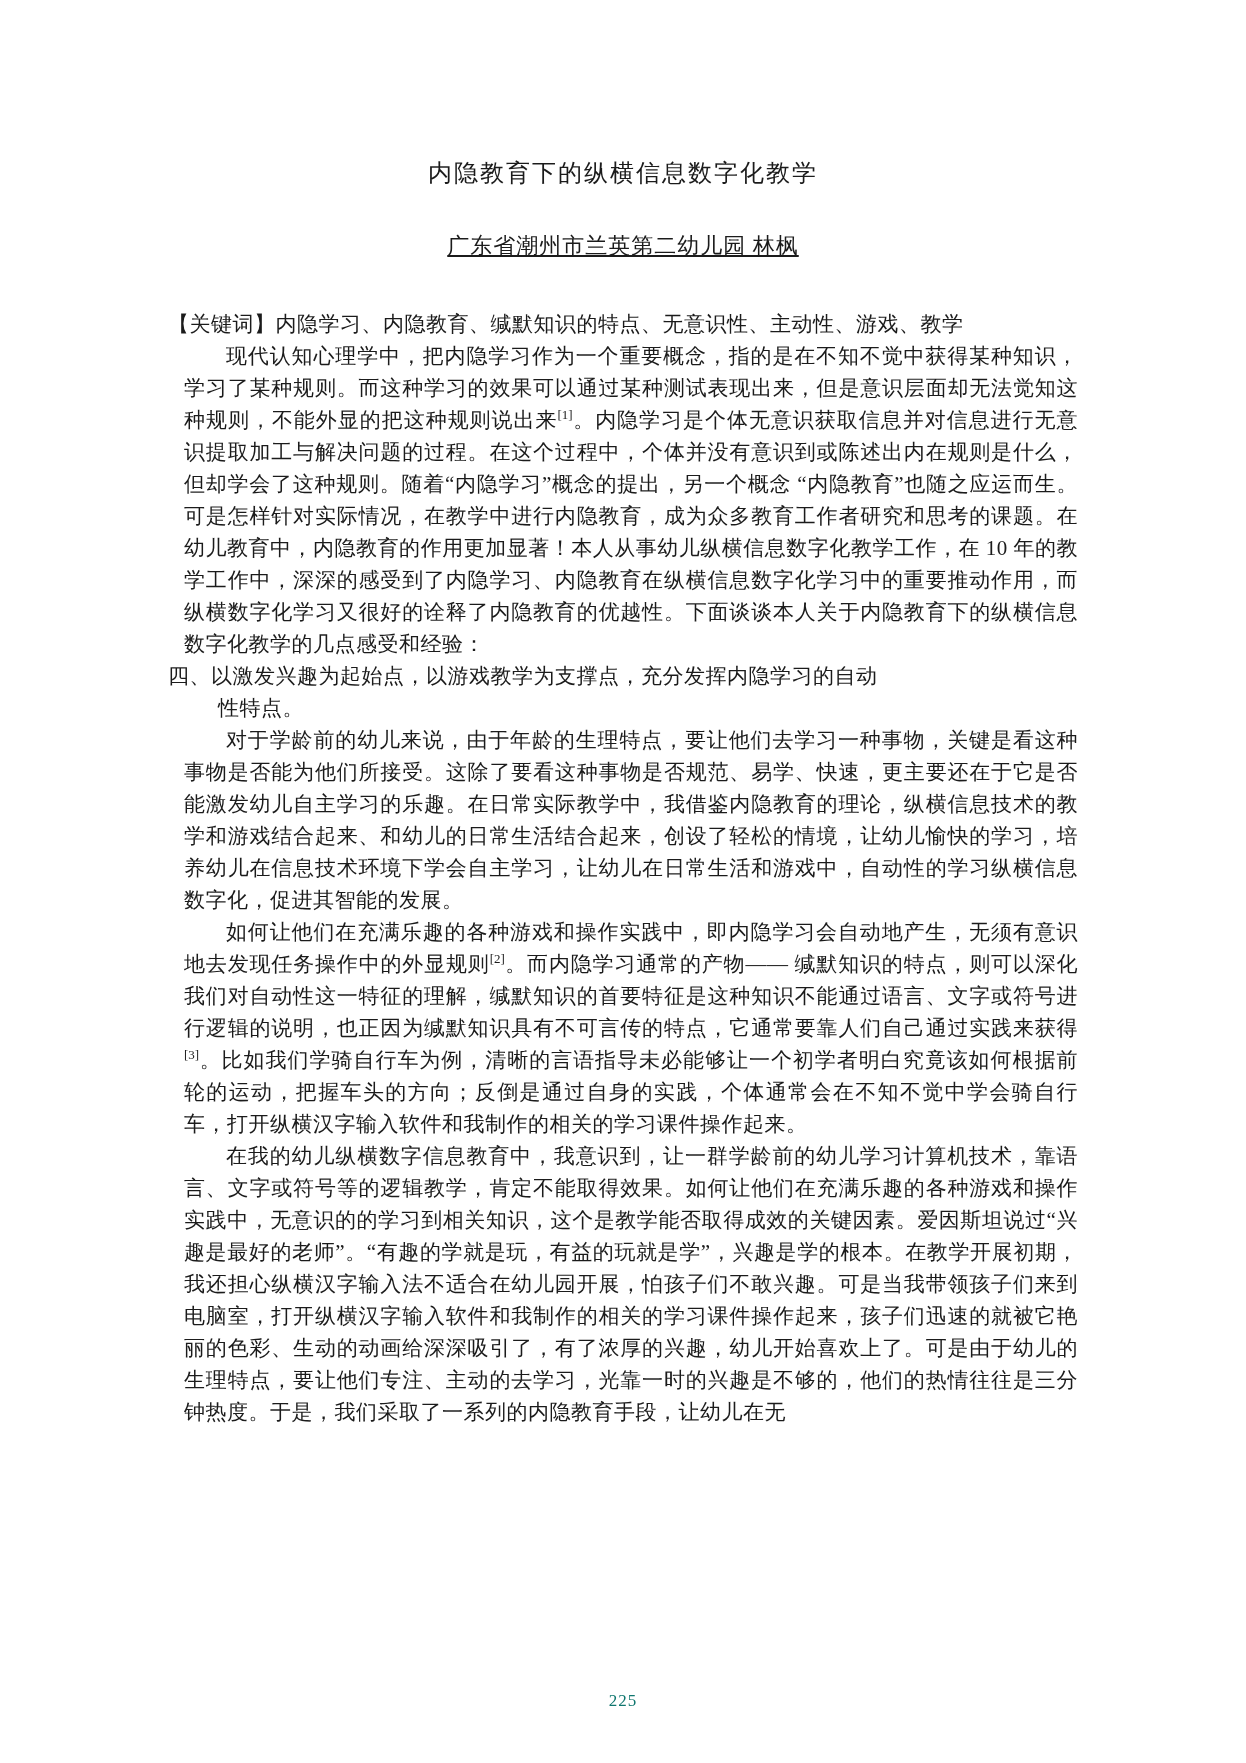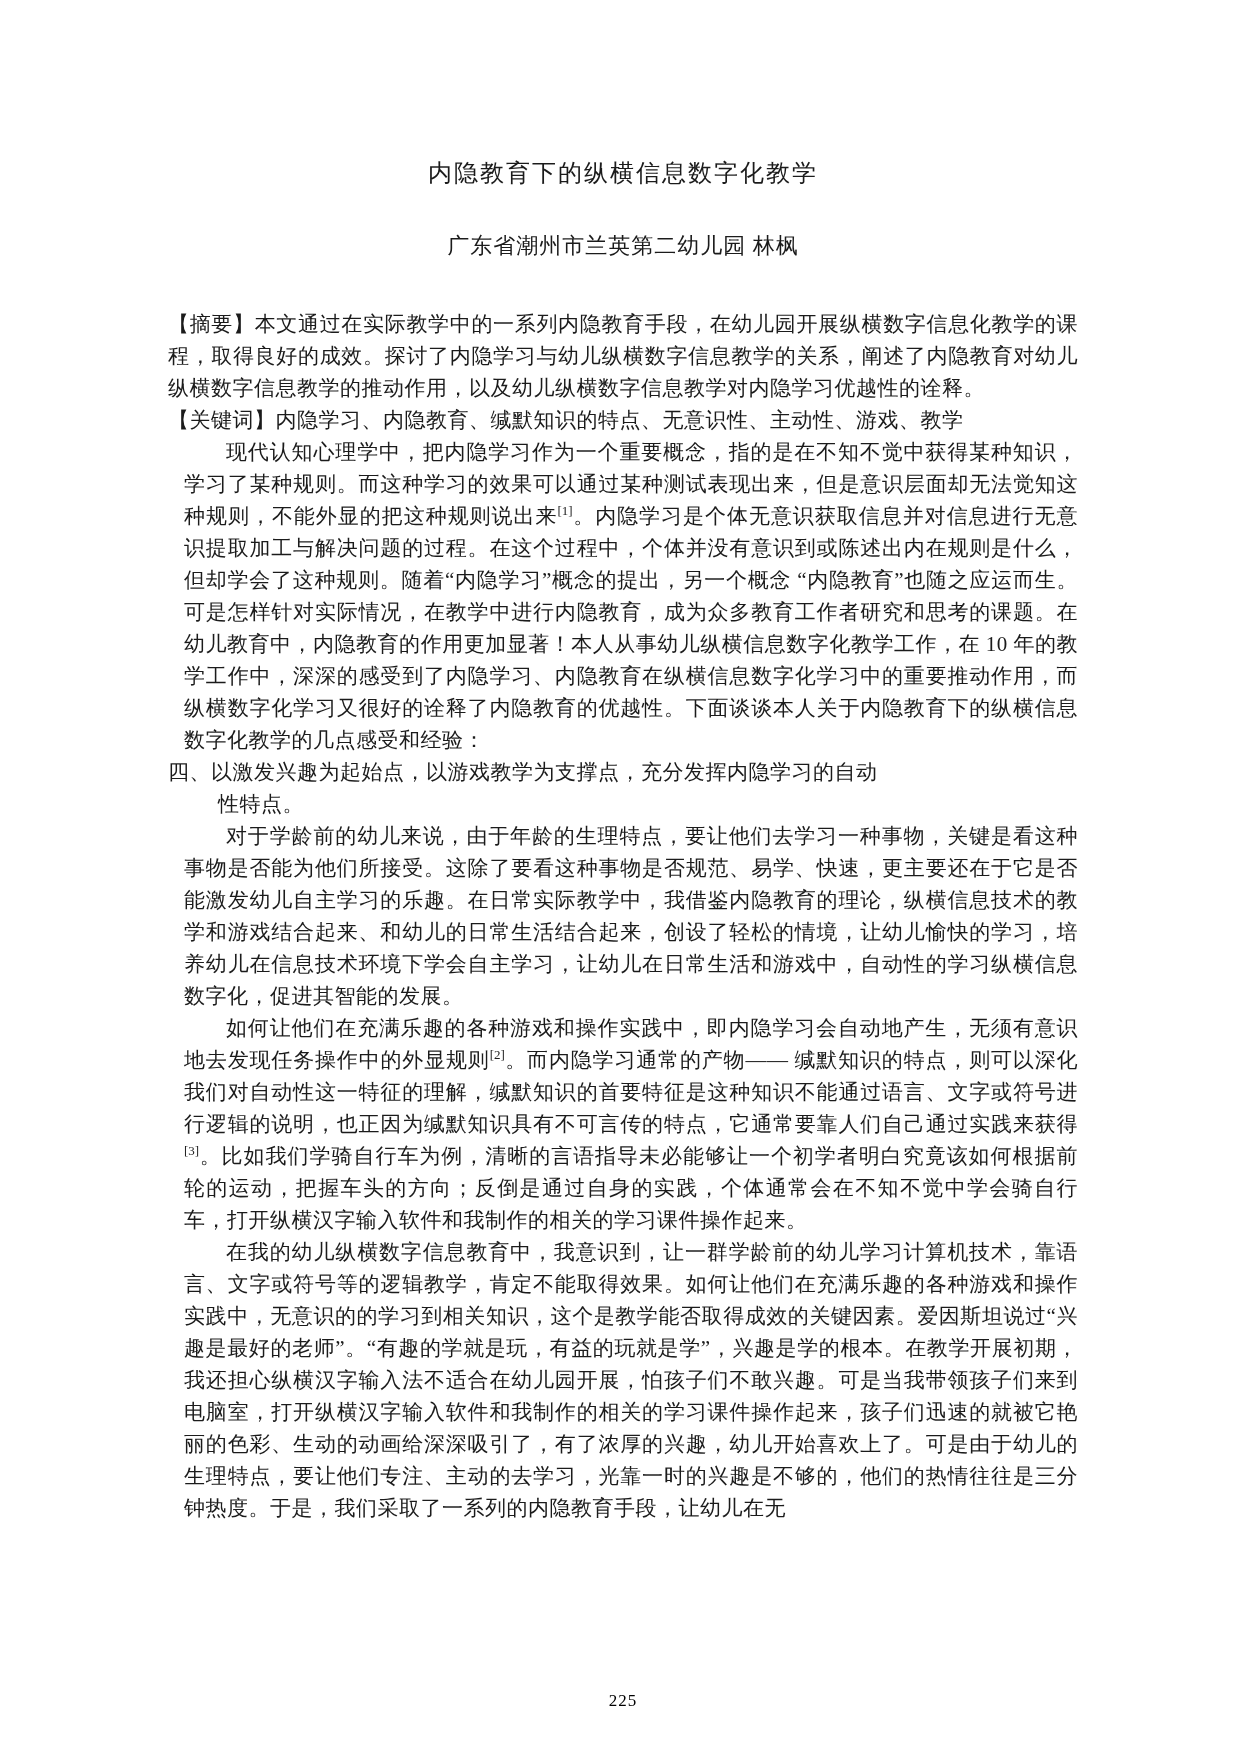--- a/index.html
+++ b/index.html
@@ -29,20 +29,21 @@
     line-height: 30px;
     font-weight: normal;
     letter-spacing: 2px;
   }
   .doc-author {
     margin: 44px 0 0 0;
     text-align: center;
     font-size: 22px;
     line-height: 28px;
     letter-spacing: 1px;
+    text-decoration: underline;
   }
   .body-text {
     margin-top: 48px;
   }
   p.para {
     margin: 0;
     font-size: 21px;
     line-height: 32px;
     text-align: justify;
     letter-spacing: 0.5px;
@@ -65,32 +66,31 @@
     letter-spacing: 0;
   }
   .page-number {
     position: absolute;
     bottom: 52px;
     left: 0;
     width: 100%;
     text-align: center;
     font-size: 17px;
     letter-spacing: 1px;
-    color: #000000;
+    color: #0f766e;
   }
 </style>
 </head>
 <body>
 
 <div class="page">
   <div class="content">
     <h1 class="doc-title">内隐教育下的纵横信息数字化教学</h1>
     <div class="doc-author">广东省潮州市兰英第二幼儿园 林枫</div>
     <div class="body-text">
-        <p class="para"><span>【摘要】本文通过在实际教学中的一系列内隐教育手段，在幼儿园开展纵横数字信息化教学的课程，取得良好的成效。探讨了内隐学习与幼儿纵横数字信息教学的关系，阐述了内隐教育对幼儿纵横数字信息教学的推动作用，以及幼儿纵横数字信息教学对内隐学习优越性的诠释。</span></p>
         <p class="para"><span>【关键词】内隐学习、内隐教育、缄默知识的特点、无意识性、主动性、游戏、教学</span></p>
         <p class="para indent"><span>现代认知心理学中，把内隐学习作为一个重要概念，指的是在不知不觉中获得某种知识，学习了某种规则。而这种学习的效果可以通过某种测试表现出来，但是意识层面却无法觉知这种规则，不能外显的把这种规则说出来</span><sup class="fnref">[1]</sup><span>。内隐学习是个体无意识获取信息并对信息进行无意识提取加工与解决问题的过程。在这个过程中，个体并没有意识到或陈述出内在规则是什么，但却学会了这种规则。随着“内隐学习”概念的提出，另一个概念 “内隐教育”也随之应运而生。可是怎样针对实际情况，在教学中进行内隐教育，成为众多教育工作者研究和思考的课题。在幼儿教育中，内隐教育的作用更加显著！本人从事幼儿纵横信息数字化教学工作，在 10 年的教学工作中，深深的感受到了内隐学习、内隐教育在纵横信息数字化学习中的重要推动作用，而纵横数字化学习又很好的诠释了内隐教育的优越性。下面谈谈本人关于内隐教育下的纵横信息数字化教学的几点感受和经验：</span></p>
         <p class="para heading"><span>四、以激发兴趣为起始点，以游戏教学为支撑点，充分发挥内隐学习的自动</span><br><span class="run-hang">性特点。</span></p>
         <p class="para indent"><span>对于学龄前的幼儿来说，由于年龄的生理特点，要让他们去学习一种事物，关键是看这种事物是否能为他们所接受。这除了要看这种事物是否规范、易学、快速，更主要还在于它是否能激发幼儿自主学习的乐趣。在日常实际教学中，我借鉴内隐教育的理论，纵横信息技术的教学和游戏结合起来、和幼儿的日常生活结合起来，创设了轻松的情境，让幼儿愉快的学习，培养幼儿在信息技术环境下学会自主学习，让幼儿在日常生活和游戏中，自动性的学习纵横信息数字化，促进其智能的发展。</span></p>
         <p class="para indent"><span>如何让他们在充满乐趣的各种游戏和操作实践中，即内隐学习会自动地产生，无须有意识地去发现任务操作中的外显规则</span><sup class="fnref">[2]</sup><span>。而内隐学习通常的产物—— 缄默知识的特点，则可以深化我们对自动性这一特征的理解，缄默知识的首要特征是这种知识不能通过语言、文字或符号进行逻辑的说明，也正因为缄默知识具有不可言传的特点，它通常要靠人们自己通过实践来获得</span><sup class="fnref">[3]</sup><span>。比如我们学骑自行车为例，清晰的言语指导未必能够让一个初学者明白究竟该如何根据前轮的运动，把握车头的方向；反倒是通过自身的实践，个体通常会在不知不觉中学会骑自行车，打开纵横汉字输入软件和我制作的相关的学习课件操作起来。</span></p>
         <p class="para indent"><span>在我的幼儿纵横数字信息教育中，我意识到，让一群学龄前的幼儿学习计算机技术，靠语言、文字或符号等的逻辑教学，肯定不能取得效果。如何让他们在充满乐趣的各种游戏和操作实践中，无意识的的学习到相关知识，这个是教学能否取得成效的关键因素。爱因斯坦说过“兴趣是最好的老师”。“有趣的学就是玩，有益的玩就是学”，兴趣是学的根本。在教学开展初期，我还担心纵横汉字输入法不适合在幼儿园开展，怕孩子们不敢兴趣。可是当我带领孩子们来到电脑室，打开纵横汉字输入软件和我制作的相关的学习课件操作起来，孩子们迅速的就被它艳丽的色彩、生动的动画给深深吸引了，有了浓厚的兴趣，幼儿开始喜欢上了。可是由于幼儿的生理特点，要让他们专注、主动的去学习，光靠一时的兴趣是不够的，他们的热情往往是三分钟热度。于是，我们采取了一系列的内隐教育手段，让幼儿在无</span></p>
       </div>
   </div>
   <div class="page-number">225</div>
 </div>

